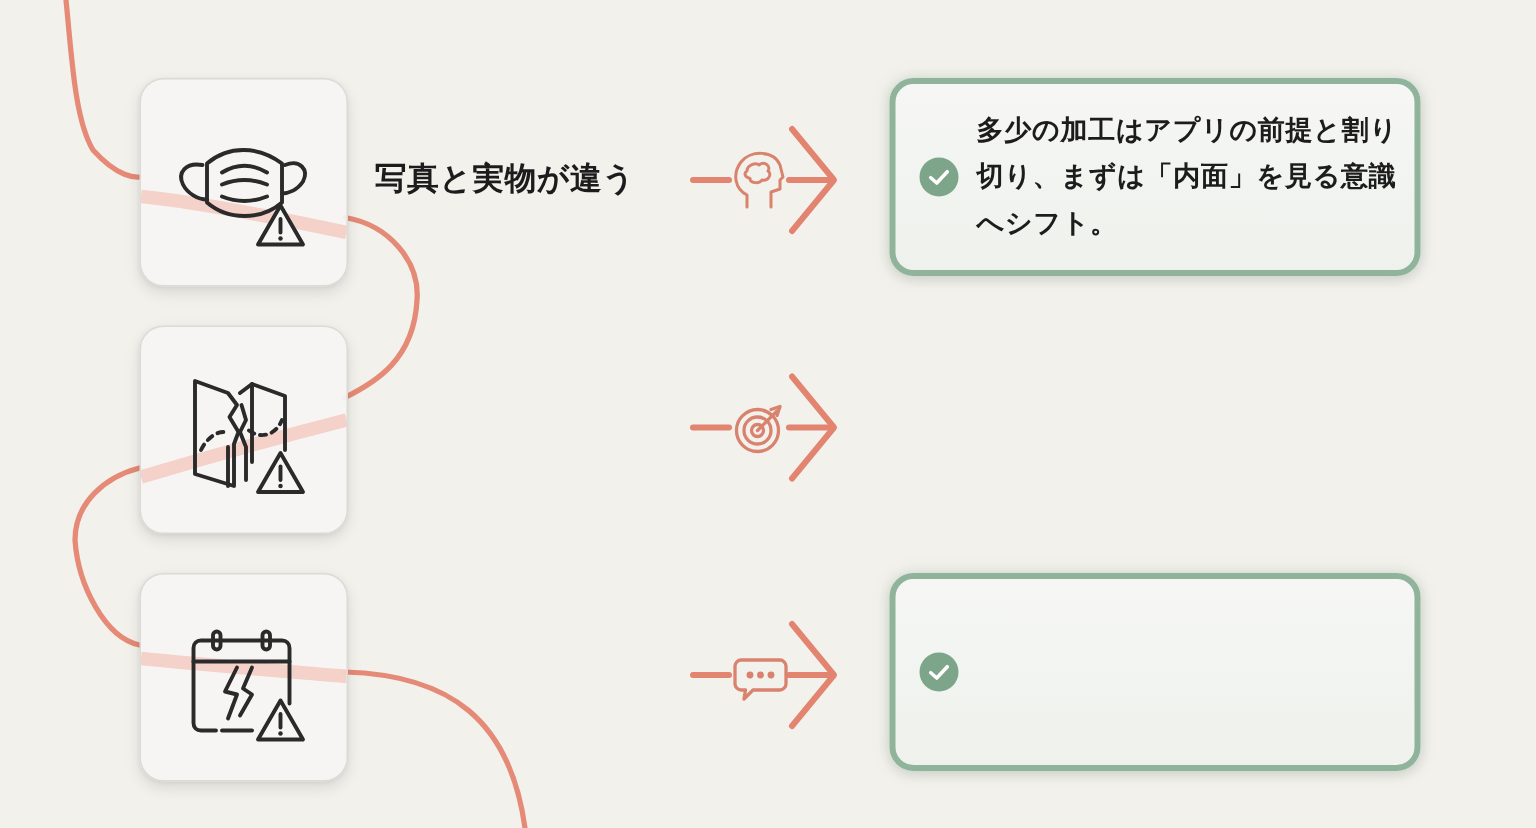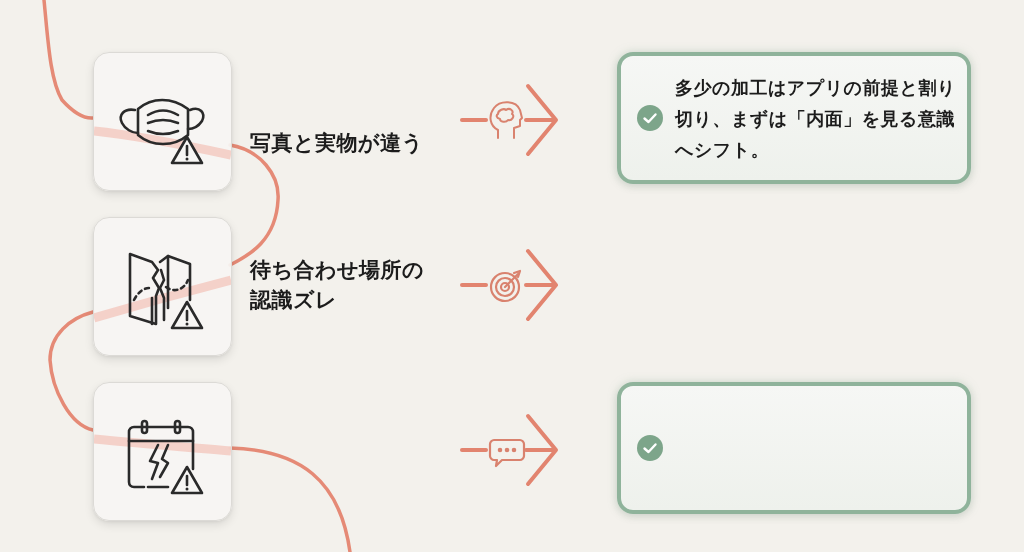--- a/index.html
+++ b/index.html
@@ -68,21 +68,20 @@
       position: absolute;
       left: 593px;
       width: 354px;
       height: 132px;
       border-radius: 16px;
       border: 4px solid #8fb39b;
       background: linear-gradient(180deg, #f6f7f5 0%, #eef1ec 100%);
       box-shadow: 0 0 10px rgba(143,179,155,0.35), 0 3px 8px rgba(0,0,0,0.08);
       z-index: 2;
       box-sizing: border-box;
-      margin-left: 24px;
     }
     .check-badge {
       position: absolute;
       left: 16px;
       top: 50%;
       margin-top: -13px;
       width: 26px;
       height: 26px;
       border-radius: 50%;
       background: #7da58a;
@@ -135,21 +134,21 @@
         <path d="M 54 78 C 64 82, 74 82, 84 78"></path>
       </g>
 
       <g>
         <path d="M 93 84 L 108 110 L 78 110 Z" fill="#f7f6f4" stroke="#2a2a2a" stroke-width="2.6" stroke-linejoin="round"></path>
         <line x1="93" y1="93" x2="93" y2="102" stroke="#2a2a2a" stroke-width="2.6" stroke-linecap="round"></line>
         <circle cx="93" cy="106" r="1.5" fill="#2a2a2a"></circle>
       </g>
     </svg>
   </div>
-  <div class="problem-label" style="top:64px;margin-top:24px;">写真と実物が違う</div>
+  <div class="problem-label" style="top:64px;">写真と実物が違う</div>
   <div class="arrow" style="top:40px;">
     <svg viewBox="0 0 100 80">
       <line x1="2" y1="40" x2="26" y2="40" stroke="#e2846f" stroke-width="4" stroke-linecap="round"></line>
       <line x1="66" y1="40" x2="94" y2="40" stroke="#e2846f" stroke-width="4" stroke-linecap="round"></line>
       <polyline points="68,6 96,40 68,74" fill="none" stroke="#e2846f" stroke-width="4" stroke-linecap="round" stroke-linejoin="round"></polyline>
       <g fill="none" stroke="#d9826e" stroke-width="2" stroke-linecap="round" stroke-linejoin="round">
         <path d="M 38 58 L 38 50 C 30 46, 28 36, 34 28 C 40 20, 56 20, 60 30 L 62 38 L 60 40 L 60 46 L 54 48 L 54 58"></path>
         <path d="M 38 34 C 38 30, 44 28, 46 30 C 50 27, 54 31, 52 34 C 55 36, 52 41, 48 40 C 46 43, 40 42, 40 39 C 36 38, 36 35, 38 34 Z"></path>
       </g>
     </svg>
@@ -177,22 +176,20 @@
         <path d="M 40 82 C 44 74, 50 70, 55 70" stroke-dasharray="4 4"></path>
         <path d="M 72 69 C 80 75, 90 72, 94 62" stroke-dasharray="4 4"></path>
       </g>
       <g>
         <path d="M 93 84 L 108 110 L 78 110 Z" fill="#f7f6f4" stroke="#2a2a2a" stroke-width="2.6" stroke-linejoin="round"></path>
         <line x1="93" y1="93" x2="93" y2="102" stroke="#2a2a2a" stroke-width="2.6" stroke-linecap="round"></line>
         <circle cx="93" cy="106" r="1.5" fill="#2a2a2a"></circle>
       </g>
     </svg>
   </div>
-  <div class="problem-label" style="top:50px;">待ち合わせ場所の
-認識ズレ</div>
   <div class="arrow" style="top:40px;">
     <svg viewBox="0 0 100 80">
       <line x1="2" y1="40" x2="26" y2="40" stroke="#e2846f" stroke-width="4" stroke-linecap="round"></line>
       <line x1="66" y1="40" x2="94" y2="40" stroke="#e2846f" stroke-width="4" stroke-linecap="round"></line>
       <polyline points="68,6 96,40 68,74" fill="none" stroke="#e2846f" stroke-width="4" stroke-linecap="round" stroke-linejoin="round"></polyline>
       <g fill="none" stroke="#d9826e" stroke-width="2.2" stroke-linecap="round">
         <circle cx="45" cy="42" r="14"></circle>
         <circle cx="45" cy="42" r="9"></circle>
         <circle cx="45" cy="42" r="4"></circle>
         <line x1="45" y1="42" x2="58" y2="29"></line>

